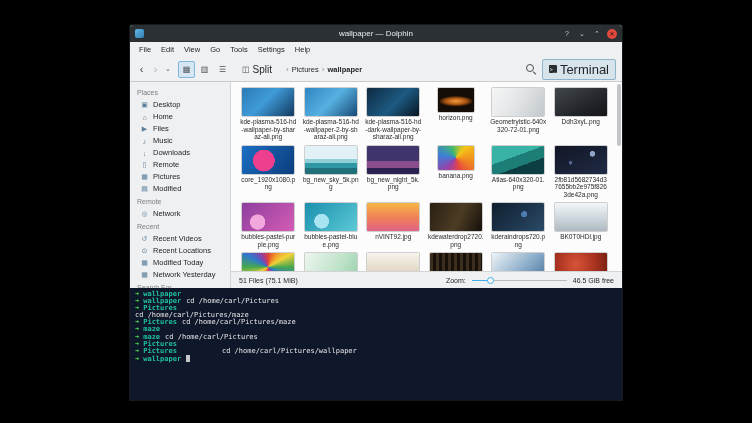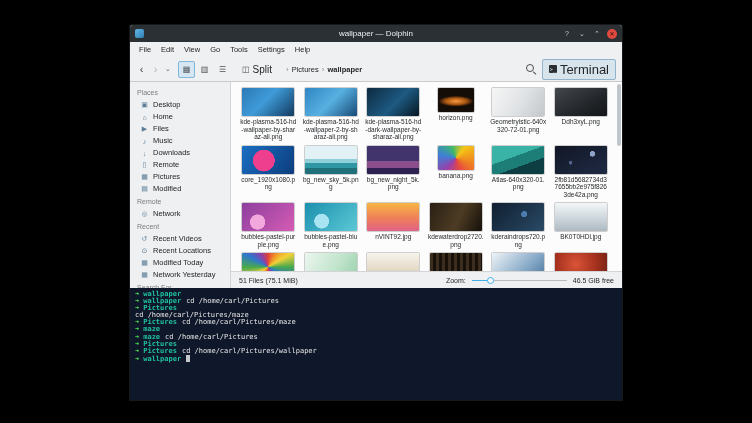--- a/index.html
+++ b/index.html
@@ -302,17 +302,17 @@
 
   <div class="terminal" style="background: #0f172a;">
       <div class="tline"><span class="tarrow" style="color: rgb(75, 224, 75);">➜</span><span class="tdir" style="color: rgb(31, 194, 160);">wallpaper</span></div>
       <div class="tline"><span class="tarrow" style="color: rgb(75, 224, 75);">➜</span><span class="tdir" style="color: rgb(31, 194, 160);">wallpaper</span><span class="tcmd" style="color: rgb(232, 232, 232);">cd /home/carl/Pictures</span></div>
       <div class="tline"><span class="tarrow" style="color: rgb(75, 224, 75);">➜</span><span class="tdir" style="color: rgb(31, 194, 160);">Pictures</span></div>
       <div class="tline"><span class="tcmd" style="color: rgb(232, 232, 232);">cd /home/carl/Pictures/maze</span></div>
       <div class="tline"><span class="tarrow" style="color: rgb(75, 224, 75);">➜</span><span class="tdir" style="color: rgb(31, 194, 160);">Pictures</span><span class="tcmd" style="color: rgb(232, 232, 232);">cd /home/carl/Pictures/maze</span></div>
       <div class="tline"><span class="tarrow" style="color: rgb(75, 224, 75);">➜</span><span class="tdir" style="color: rgb(31, 194, 160);">maze</span></div>
       <div class="tline"><span class="tarrow" style="color: rgb(75, 224, 75);">➜</span><span class="tdir" style="color: rgb(31, 194, 160);">maze</span><span class="tcmd" style="color: rgb(232, 232, 232);">cd /home/carl/Pictures</span></div>
       <div class="tline"><span class="tarrow" style="color: rgb(75, 224, 75);">➜</span><span class="tdir" style="color: rgb(31, 194, 160);">Pictures</span></div>
-      <div class="tline"><span class="tarrow" style="color: rgb(75, 224, 75);">➜</span><span class="tdir" style="color: rgb(31, 194, 160);">Pictures</span><span class="tcmd" style="color: rgb(232, 232, 232);">cd /home/carl/Pictures/wallpaper</span></div>
+      <div class="tline"><span class="tarrow" style="color: rgb(75, 224, 75);">➜</span><span class="tdir" style="color: rgb(31, 194, 160);">Pictures</span><span class="tcmd" style="color: rgb(232, 232, 232); margin-left: 40px;">cd /home/carl/Pictures/wallpaper</span></div>
       <div class="tline"><span class="tarrow" style="color: rgb(75, 224, 75);">➜</span><span class="tdir" style="color: rgb(31, 194, 160);">wallpaper</span><span class="tcursor" style="background: rgb(198, 201, 203);"></span></div>
     </div>
 
 </div>
 
 </body></html>

